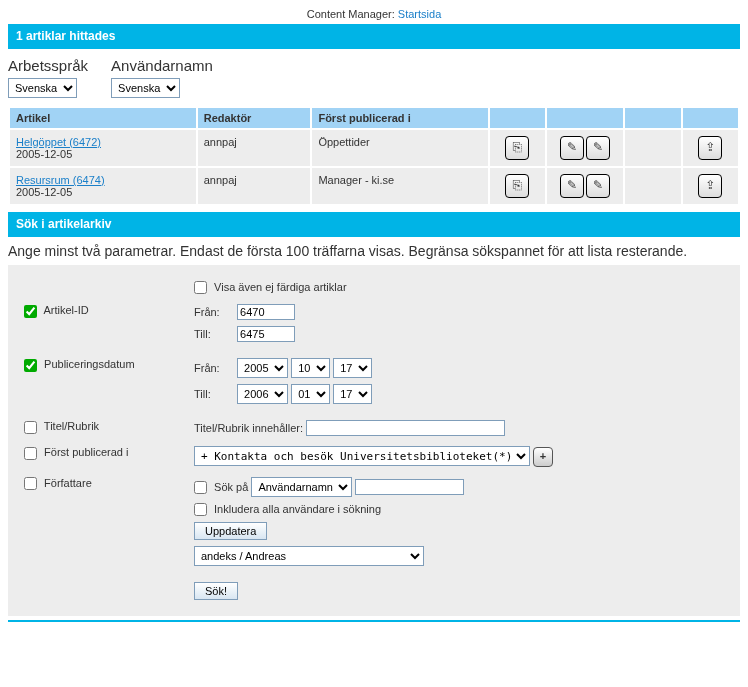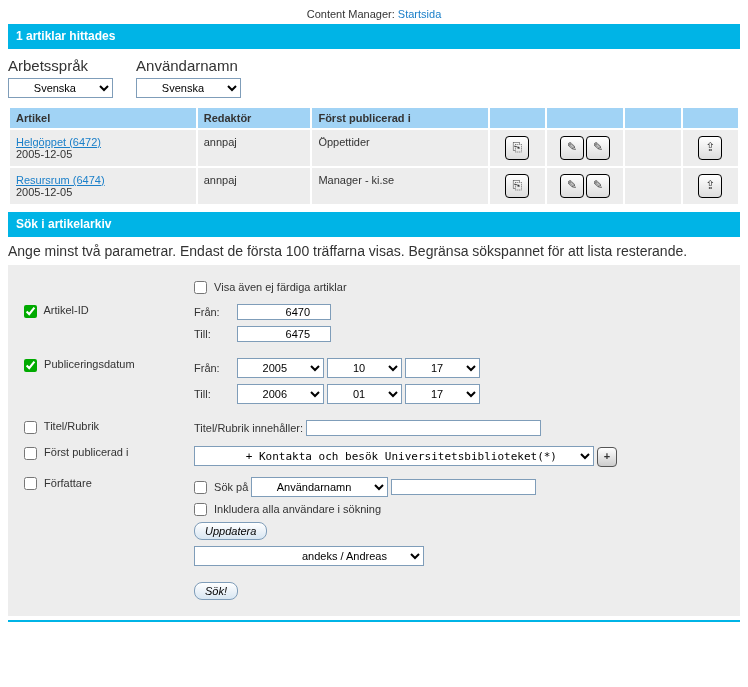--- a/index.html
+++ b/index.html
@@ -38,23 +38,22 @@
   }
   .lang-col label {
     display: block;
     font-size: 15px;
     margin-bottom: 4px;
   }
   select, input[type="text"] {
     font-family: Verdana, Arial, sans-serif;
     font-size: 11px;
     border: 1px solid #7f9db9;
-    padding: 1px 20px;
+    padding: 1px 2px;
     background: #fff;
-    text-align: right;
   }
   select {
     height: 20px;
   }
   table.results {
     border-collapse: collapse;
     width: 100%;
     table-layout: fixed;
   }
   table.results th {
@@ -132,24 +131,23 @@
     line-height: 16px;
     font-weight: bold;
     vertical-align: middle;
     cursor: pointer;
   }
   button.btn {
     font-family: Verdana, Arial, sans-serif;
     font-size: 11px;
     padding: 2px 10px;
     border: 1px solid #7f9db9;
-    border-radius: 8px;
+    border-radius: 0;
     background: linear-gradient(#fff,#d8e6f2);
     cursor: pointer;
-    font-style: italic;
   }
   .bottom-line {
     border-top: 2px solid #00b4e6;
     margin-top: 4px;
   }
   .chk-green {
     accent-color: #0a0;
   }
 </style>
 </head>
@@ -289,21 +287,21 @@
         <span>Titel/Rubrik innehåller:</span>
         <input type="text" size="28" style="">
       </td>
     </tr>
     <tr>
       <td class="lbl">
         <input type="checkbox" style="">
         <span>Först publicerad i</span>
       </td>
       <td>
-        <select style="width:400px;font-family:monospace">
+        <select style="width:336px;font-family:monospace">
           <option>+ Kontakta och besök Universitetsbiblioteket(*)</option>
         </select>
         <span class="plus-btn">+</span>
       </td>
     </tr>
     <tr>
       <td class="lbl">
         <input type="checkbox" style="">
         <span>Författare</span>
       </td>

